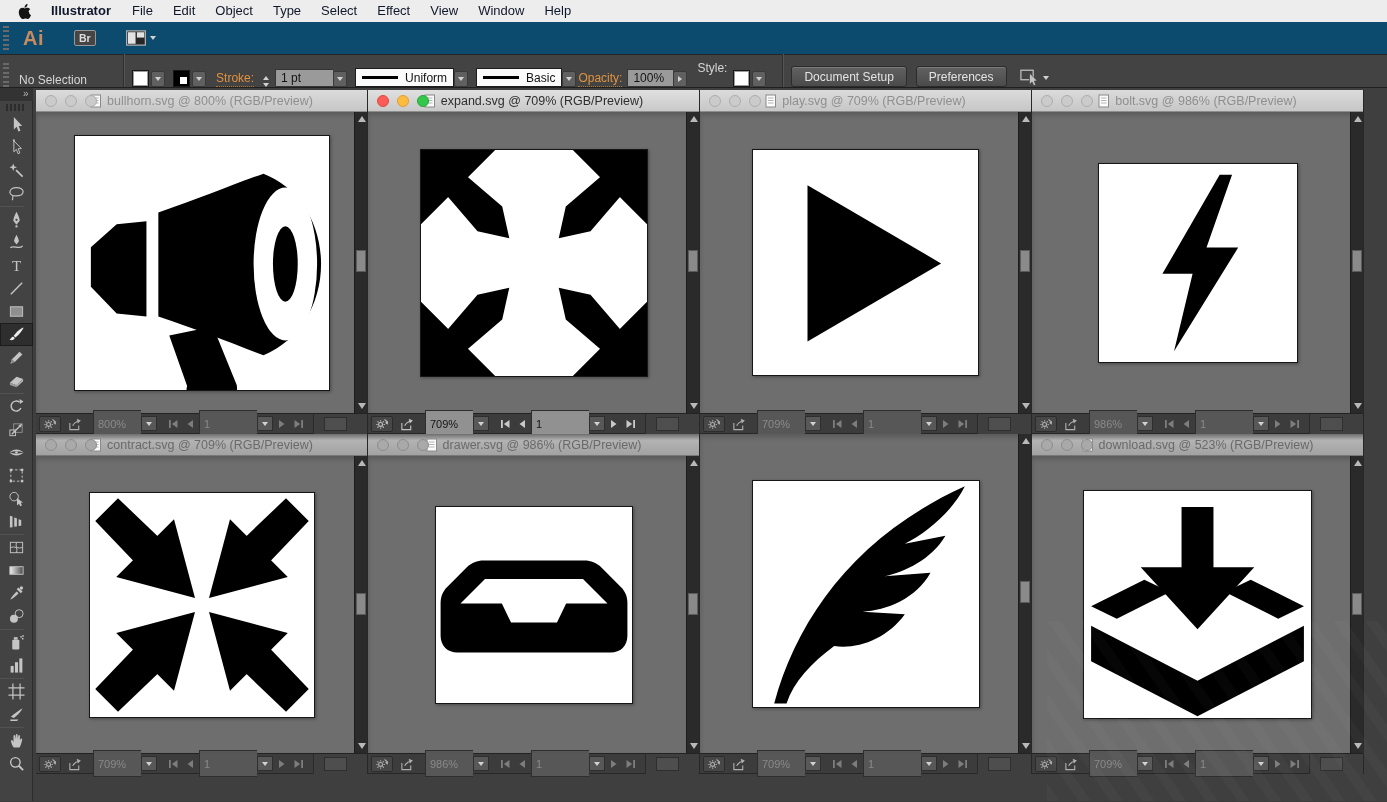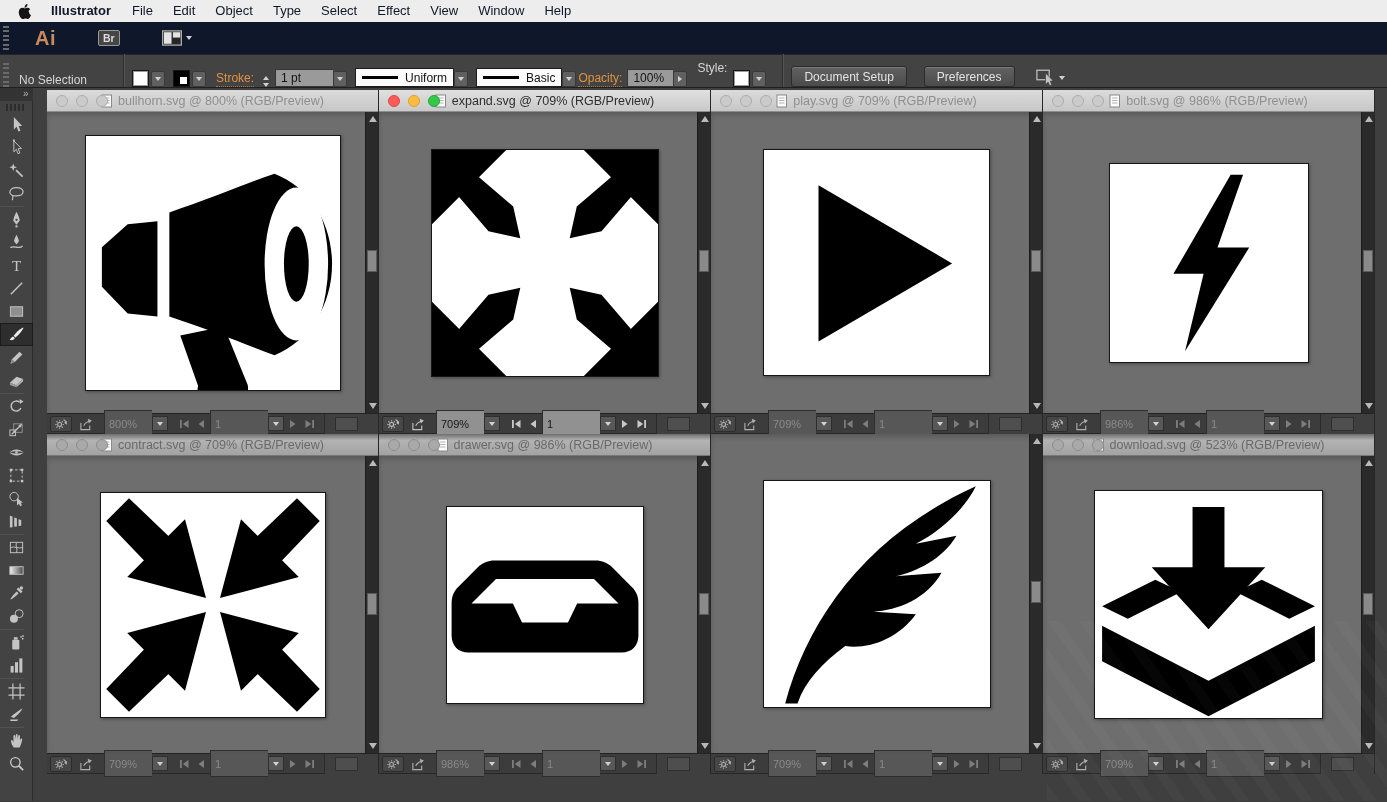--- a/index.html
+++ b/index.html
@@ -6,21 +6,21 @@
   html,body { width:1387px; height:802px; overflow:hidden; background:#3c3c3c;
     font-family:"Liberation Sans", sans-serif; -webkit-font-smoothing:antialiased; }
 
   
   .menu-bar { height:22px; background:#ededed; display:flex; align-items:center; padding-left:12px; }
   .apple { display:flex; align-items:center; padding:0 8px 0 6px; }
   .menu-item { padding:0 10px; font-size:13px; color:#0f172a; line-height:22px; }
   .menu-item.app-name { font-weight:bold; padding:0 11px; }
 
   
-  .app-bar { height:33px; background:#0f172a; border-bottom:1px solid #262626; display:flex; align-items:center;gap:12px; }
+  .app-bar { height:33px; background:#0c4a6e; border-bottom:1px solid #262626; display:flex; align-items:center; }
   .vgrip { width:6px; height:24px; margin-left:3px;
     background:repeating-linear-gradient(180deg,#6a6a6a 0 2px,transparent 2px 4.5px); }
   .ai-logo { color:#c98a5e; font-size:20px; font-weight:bold; margin-left:14px; letter-spacing:.5px; }
   .br-btn { margin-left:30px; border:1px solid #989898; border-radius:2px; color:#dcdcdc; font-size:10.5px;
     font-weight:bold; padding:1px 4px; background:#454545; }
   .arrange { margin-left:30px; display:flex; align-items:center; gap:4px; }
 
   
   .control-bar { height:33px; background:#434343; border-bottom:1px solid #1f1f1f; display:flex; align-items:flex-end; }
   .csep { width:1px; height:33px; background:#2e2e2e; box-shadow:1px 0 0 #555; margin:0 8px; }
@@ -39,37 +39,37 @@
   .step-up { width:0;height:0;border-left:3.5px solid transparent;border-right:3.5px solid transparent;border-bottom:4.5px solid #d2d2d2; }
   .step-dn { width:0;height:0;border-left:3.5px solid transparent;border-right:3.5px solid transparent;border-top:4.5px solid #d2d2d2; }
   .cfield { height:18px; background:#9a9a9a; color:#141414; font-size:12px; display:flex; align-items:center;
     padding:0 5px; border:1px solid #353535; border-right:none; }
   .wide-dd { height:19px; background:#fbfbfb; border:1px solid #1c1c1c; display:flex; align-items:center;
     padding:0 6px; gap:7px; color:#111; font-size:12px; margin-left:8px; }
   .line-gfx { width:36px; height:2.5px; background:#000; }
   .plain-label { color:#d6d6d6; font-size:12px; margin:0 6px 12px 2px; }
   .cbtn { height:21px; padding:0 12px; background:linear-gradient(#616161,#4b4b4b); border:1px solid #2b2b2b;
     border-radius:3px; color:#e3e3e3; font-size:12px; display:flex; align-items:center;
-    box-shadow:inset 0 1px 0 #7a7a7a; margin-right:17px; }
+    box-shadow:inset 0 1px 0 #7a7a7a; margin-right:9px; }
 
   
   .workspace { display:flex; height:713px; }
   .toolbar { width:33px; background:#434343; border-right:1px solid #2c2c2c; display:flex; flex-direction:column; align-items:center; }
   .tb-head { width:33px; height:13px; background:#333; color:#b5b5b5; font-size:10px; line-height:12px; text-align:right; padding-right:4px; }
   .tb-grip { width:20px; height:7px; margin:3px 0 2px 0;
     background:repeating-linear-gradient(90deg,#2c2c2c 0 2px,transparent 2px 4px); }
   .tool { width:33px; height:23px; display:flex; align-items:center; justify-content:center; color:#c4c4c4; }
   .tool.selected { background:#2e2e2e; box-shadow:inset 0 0 0 1px #1c1c1c; color:#ececec; }
   .tool svg { width:17px; height:17px; }
   .tsep { width:24px; height:1px; background:#333; border-bottom:1px solid #525252; margin:1px 0; }
 
   .docs-area { flex:1; position:relative; background:#3f3f3f; }
   .docs-area::after { content:""; position:absolute; right:0; bottom:0; width:340px; height:180px;
     background:repeating-linear-gradient(55deg, rgba(255,255,255,0.025) 0 10px, transparent 10px 26px); }
-  .docs-grid { position:absolute; left:14px; top:2px; display:grid;
+  .docs-grid { position:absolute; left:3px; top:2px; display:grid;
     grid-template-columns:repeat(4,332px); grid-template-rows:344px 340px; }
 
   .doc-window { display:flex; flex-direction:column; background:#6e6e6e;
     border-right:1px solid #272727; border-bottom:1px solid #272727; }
   .titlebar { height:22px; flex:0 0 22px; position:relative; display:flex; align-items:center; justify-content:center;
     background:linear-gradient(#dbdbdb,#c7c7c7); border-bottom:1px solid #8d8d8d; font-size:12.5px; color:#8f8f8f; }
   .doc-window.row2 .titlebar { background:linear-gradient(#6e6e6e 0%, #b3b3b3 30%, #a2a2a2 100%);
     color:#6a6a6a; border-bottom:1px solid #787878; }
   .doc-window.active .titlebar { background:linear-gradient(#e0e0e0,#c9c9c9); color:#2e2e2e; }
   .lights { position:absolute; left:9px; top:5px; display:flex; gap:8px; }

